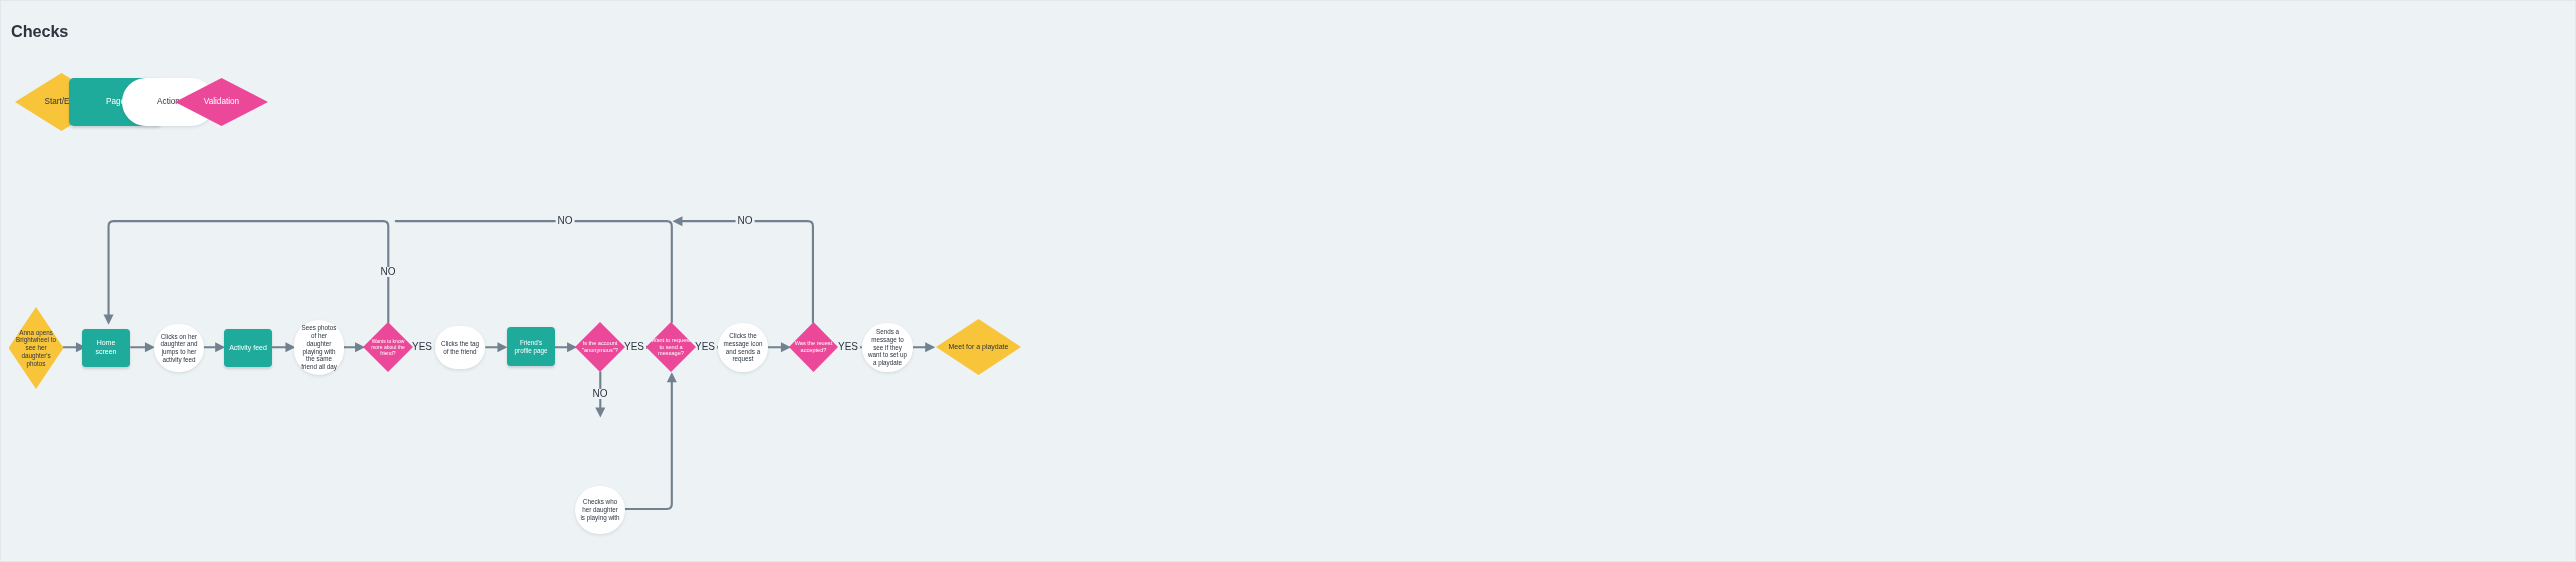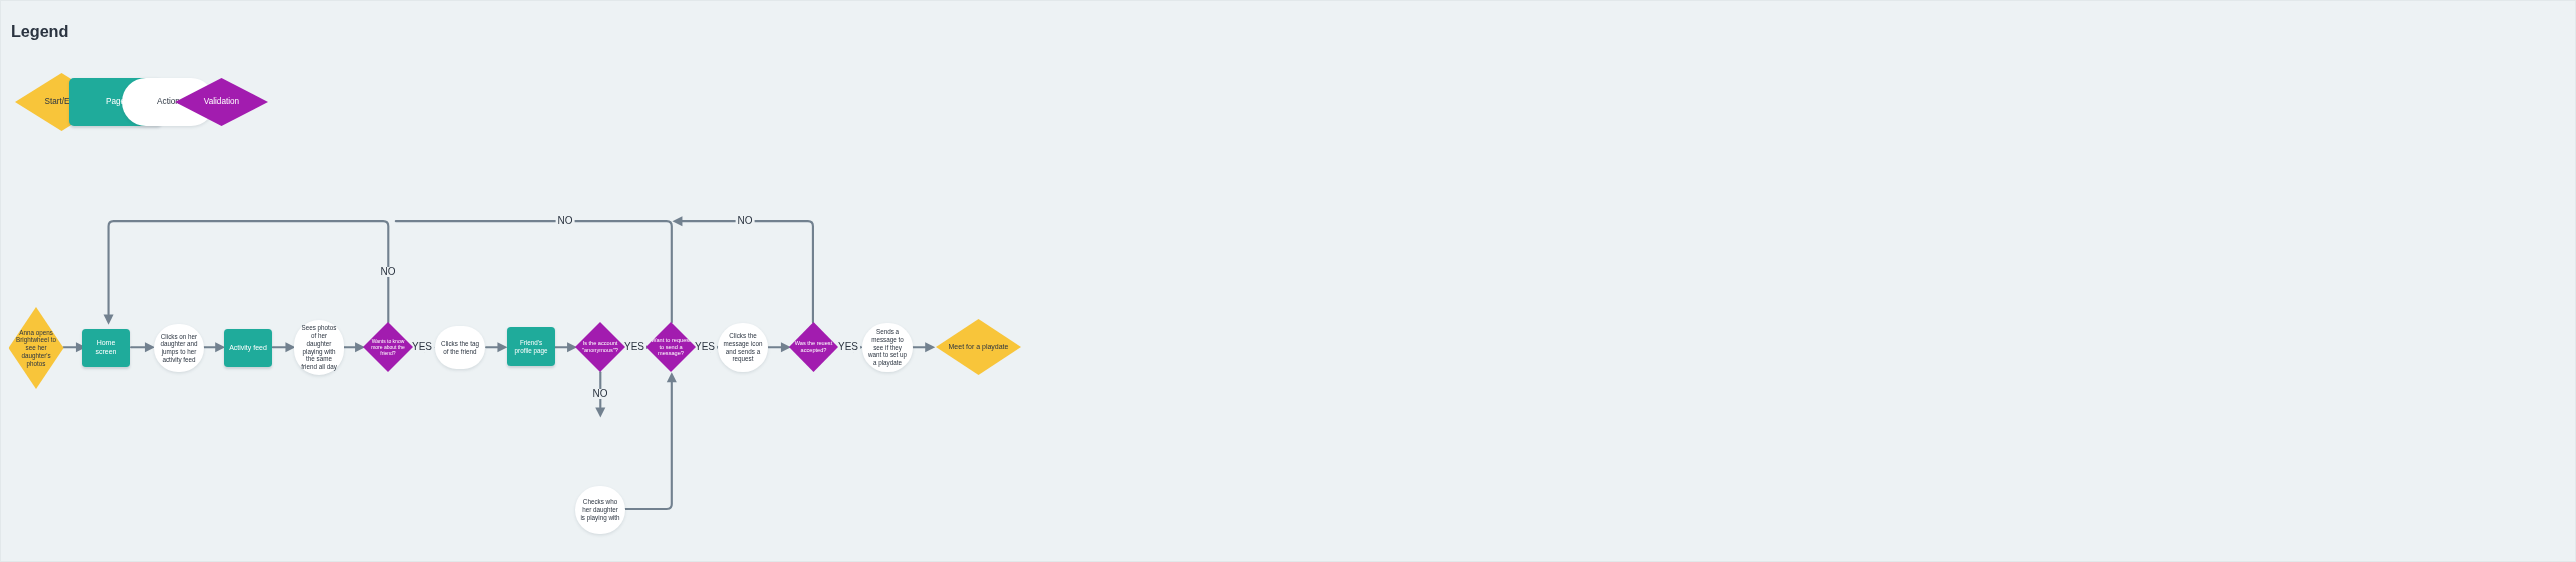--- a/index.html
+++ b/index.html
@@ -54,21 +54,21 @@
     box-shadow: 0 1.3px 2.5px rgba(40,60,80,0.18);
   }
   .shape-pill {
     border-radius: 28px;
     box-shadow: 0 1.3px 3.1px rgba(40,60,80,0.13);
   }
 
   .c-start { background: #f8c53a; color: #2b3440; }
   .c-page  { background: #1fab9b; color: #ffffff; }
   .c-action{ background: #ffffff; color: #2b3440; }
-  .c-valid { background: #a21caf; color: #ffffff; text-align: center; }
+  .c-valid { background: #ec4899; color: #ffffff; text-align: center; }
 
   .node .label {
     padding: 0 5px;
     width: 100%;
     box-sizing: border-box;
     white-space: pre-line;
   }
 
   
   .edge-svg {
@@ -97,21 +97,21 @@
     transform: translate(-50%, -50%);
     white-space: nowrap;
     line-height: 1;
   }
 </style>
 </head>
 <body>
 
 <div id="canvas">
 
-  <div id="legend-title">Legend</div>
+  <div id="legend-title">Checks</div>
 
   <div class="node shape-diamond c-start" style="left:14px; top:72px; width:93px; height:58px; font-size:8.2px;">
     <span class="label">Start/End</span>
   </div>
 
   <div class="node shape-rect c-page" style="left:68px; top:77px; width:93px; height:48px; border-radius:5px; font-size:8.2px;">
     <span class="label">Page</span>
   </div>
 
   <div class="node shape-pill c-action" style="left:121px; top:77px; width:93px; height:48px; font-size:8.2px;">

